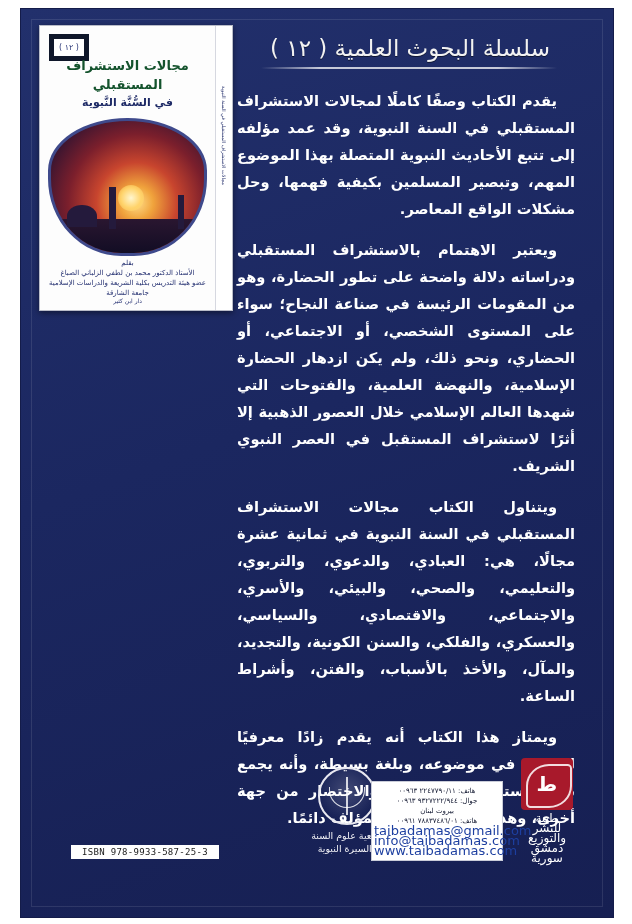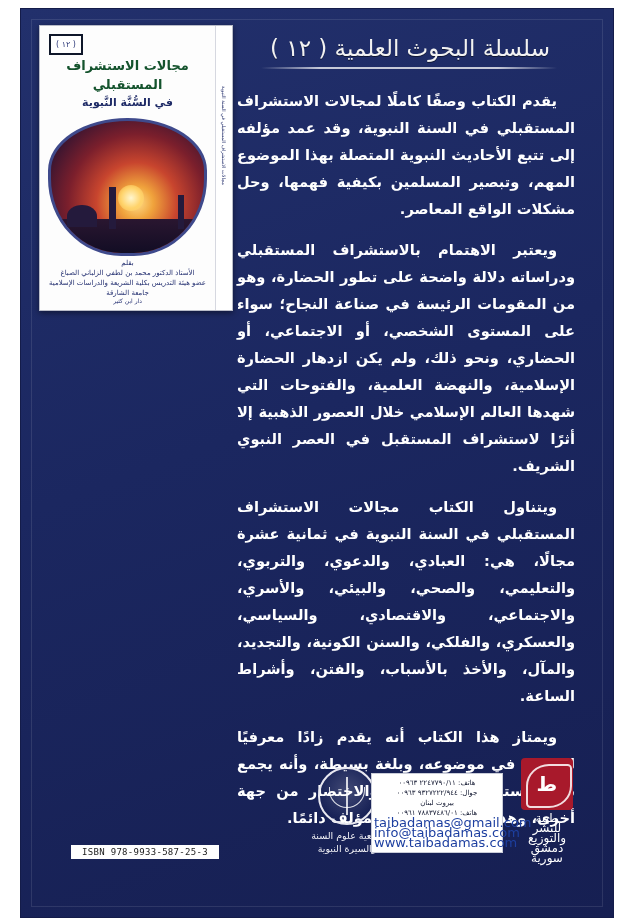--- a/index.html
+++ b/index.html
@@ -104,21 +104,21 @@
     right: 17px;
     bottom: 0;
     background: #fdfdfd;
   }
   .thumb-badge {
     position: absolute;
     left: 9px;
     top: 8px;
     width: 30px;
     height: 17px;
-    border: 2px solid #0f172a;
+    border: 5px solid #0f172a;
     color: #2e3a7a;
     font-size: 8px;
     line-height: 17px;
     text-align: center;
     background: #fff;
   }
   .thumb-title {
     position: absolute;
     left: 6px;
     right: 6px;
@@ -323,21 +323,21 @@
   .emblem-caption {
     font-size: 9.5px;
     line-height: 13px;
     direction: rtl;
     color: #f0f0f5;
   }
   
   .contact {
     position: absolute;
     right: 110px;
-    bottom: 64px;
+    bottom: 56px;
     width: 132px;
     background: #ffffff;
     border: 1px solid #c9ccd8;
     padding: 4px 2px;
     box-sizing: border-box;
     direction: rtl;
     color: #10162f;
     font-size: 7px;
     line-height: 10px;
     text-align: center;

